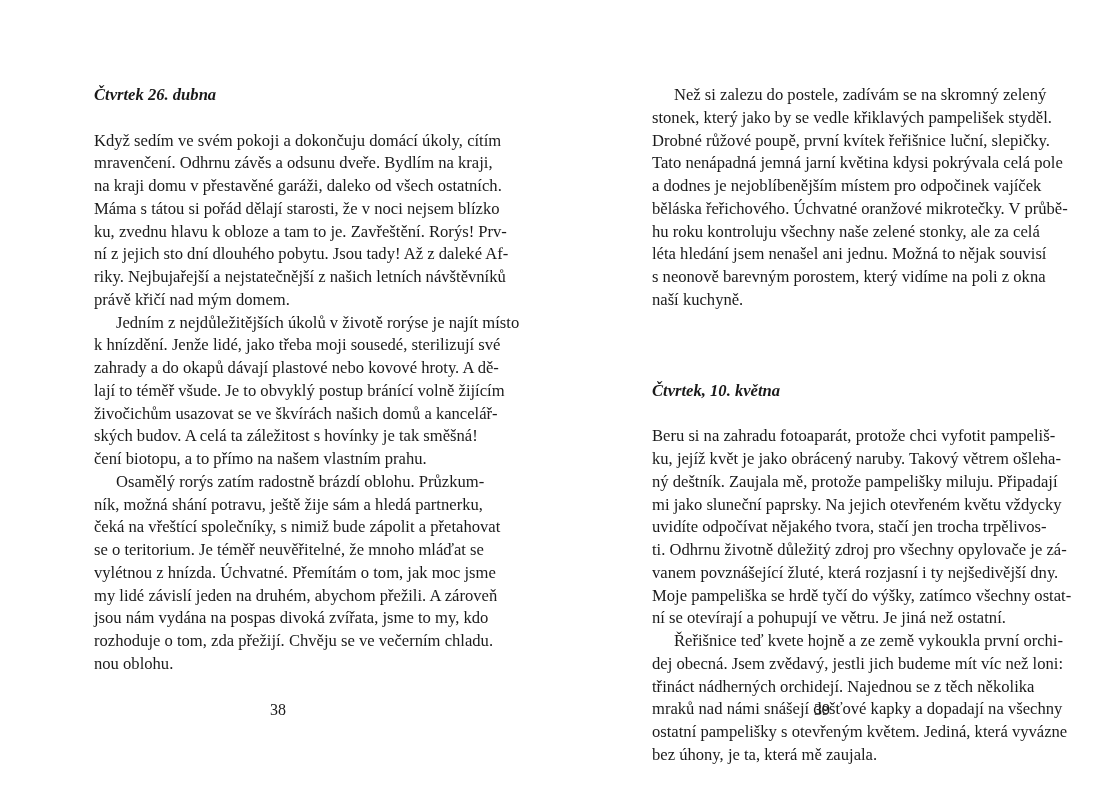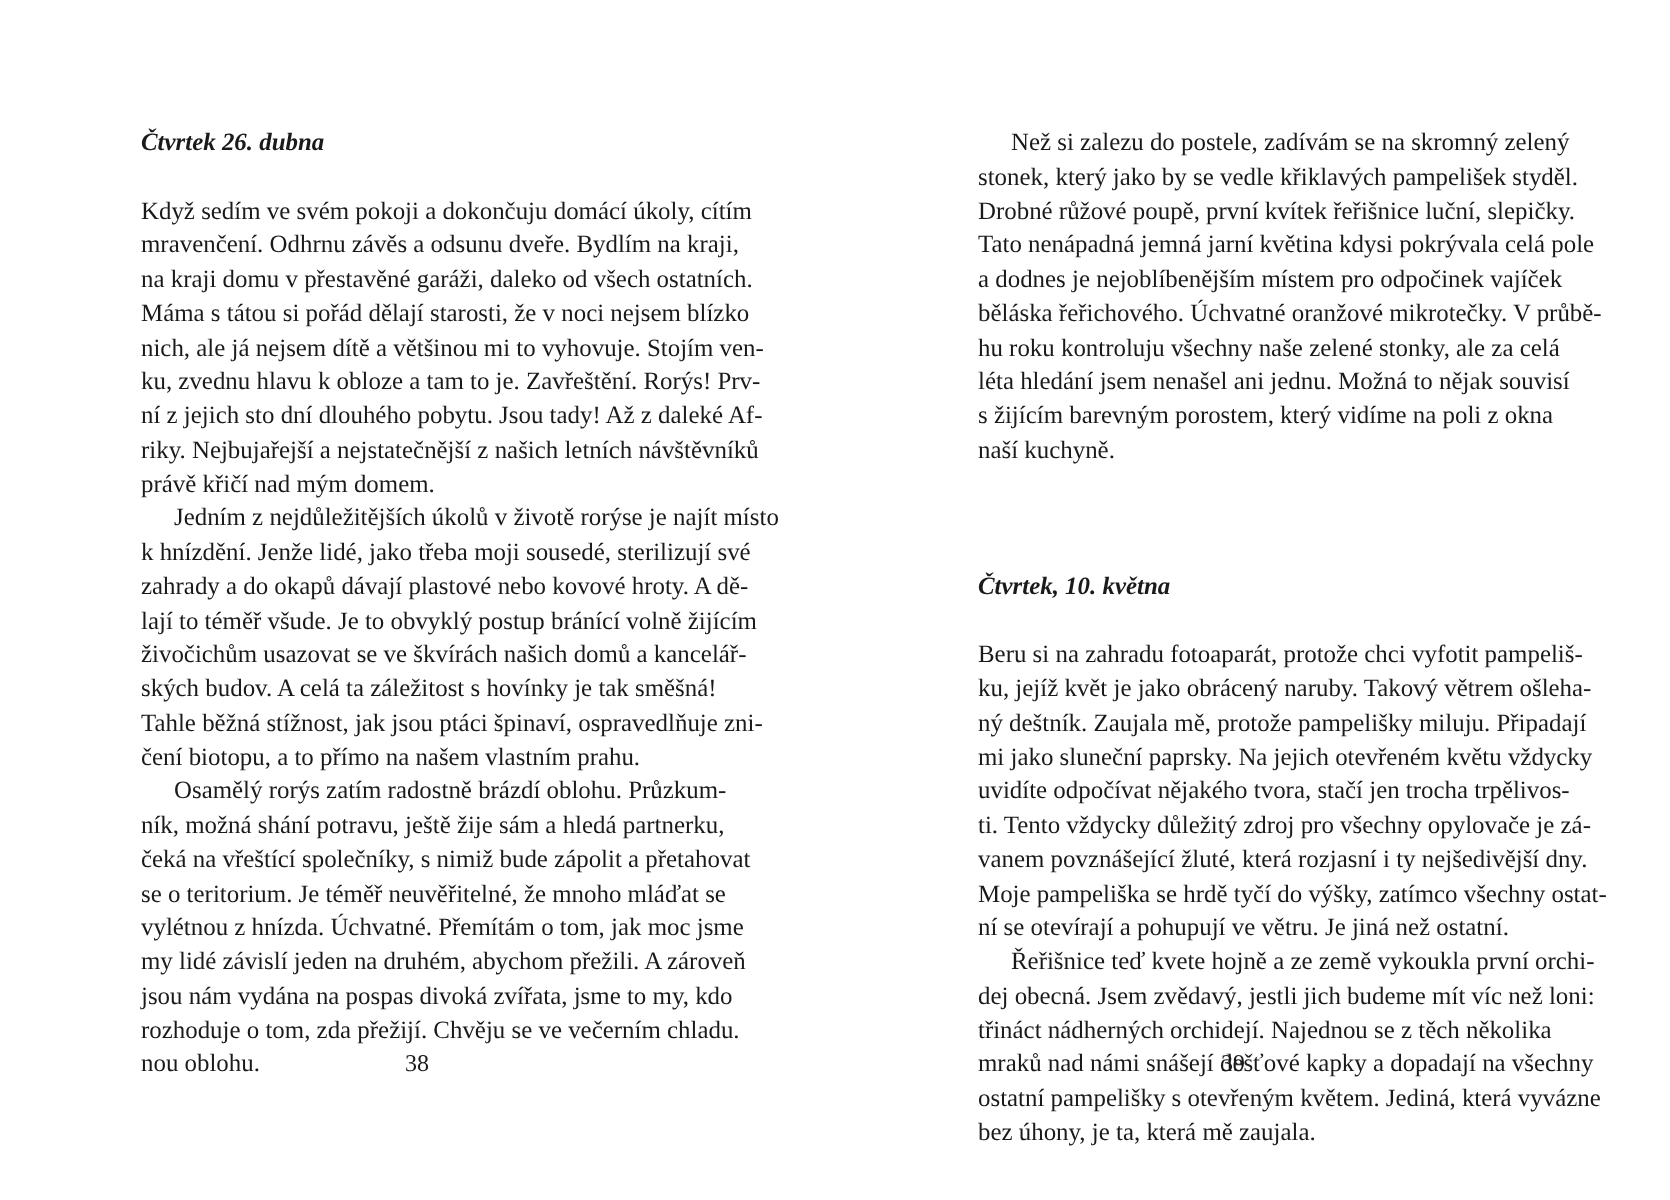--- a/index.html
+++ b/index.html
@@ -25,34 +25,32 @@
 
 <div class="page left">
   <div class="text-block">
     <span class="line heading">Čtvrtek 26. dubna</span>
     <span class="spacer"></span>
     <div>
         <span class="line">Když sedím ve svém pokoji a dokončuju domácí úkoly, cítím</span>
         <span class="line">mravenčení. Odhrnu závěs a odsunu dveře. Bydlím na kraji,</span>
         <span class="line">na kraji domu v přestavěné garáži, daleko od všech ostatních.</span>
         <span class="line">Máma s tátou si pořád dělají starosti, že v noci nejsem blízko</span>
-        <span class="line">nich, ale já nejsem dítě a většinou mi to vyhovuje. Stojím ven-</span>
         <span class="line">ku, zvednu hlavu k obloze a tam to je. Zavřeštění. Rorýs! Prv-</span>
         <span class="line">ní z jejich sto dní dlouhého pobytu. Jsou tady! Až z daleké Af-</span>
         <span class="line">riky. Nejbujařejší a nejstatečnější z našich letních návštěvníků</span>
         <span class="line last">právě křičí nad mým domem.</span>
       </div>
     <div>
         <span class="line indent">Jedním z nejdůležitějších úkolů v životě rorýse je najít místo</span>
         <span class="line">k hnízdění. Jenže lidé, jako třeba moji sousedé, sterilizují své</span>
         <span class="line">zahrady a do okapů dávají plastové nebo kovové hroty. A dě-</span>
         <span class="line">lají to téměř všude. Je to obvyklý postup bránící volně žijícím</span>
         <span class="line">živočichům usazovat se ve škvírách našich domů a kancelář-</span>
         <span class="line">ských budov. A celá ta záležitost s hovínky je tak směšná!</span>
-        <span class="line">Tahle běžná stížnost, jak jsou ptáci špinaví, ospravedlňuje zni-</span>
         <span class="line last">čení biotopu, a to přímo na našem vlastním prahu.</span>
       </div>
     <div>
         <span class="line indent">Osamělý rorýs zatím radostně brázdí oblohu. Průzkum-</span>
         <span class="line">ník, možná shání potravu, ještě žije sám a hledá partnerku,</span>
         <span class="line">čeká na vřeštící společníky, s nimiž bude zápolit a přetahovat</span>
         <span class="line">se o teritorium. Je téměř neuvěřitelné, že mnoho mláďat se</span>
         <span class="line">vylétnou z hnízda. Úchvatné. Přemítám o tom, jak moc jsme</span>
         <span class="line">my lidé závislí jeden na druhém, abychom přežili. A zároveň</span>
         <span class="line">jsou nám vydána na pospas divoká zvířata, jsme to my, kdo</span>
@@ -67,35 +65,35 @@
   <div class="text-block">
     <div>
         <span class="line indent">Než si zalezu do postele, zadívám se na skromný zelený</span>
         <span class="line">stonek, který jako by se vedle křiklavých pampelišek styděl.</span>
         <span class="line">Drobné růžové poupě, první kvítek řeřišnice luční, slepičky.</span>
         <span class="line">Tato nenápadná jemná jarní květina kdysi pokrývala celá pole</span>
         <span class="line">a dodnes je nejoblíbenějším místem pro odpočinek vajíček</span>
         <span class="line">běláska řeřichového. Úchvatné oranžové mikrotečky. V průbě-</span>
         <span class="line">hu roku kontroluju všechny naše zelené stonky, ale za celá</span>
         <span class="line">léta hledání jsem nenašel ani jednu. Možná to nějak souvisí</span>
-        <span class="line">s žijícím barevným porostem, který vidíme na poli z okna</span>
+        <span class="line">s neonově barevným porostem, který vidíme na poli z okna</span>
         <span class="line last">naší kuchyně.</span>
       </div>
     <span class="spacer"></span>
     <span class="spacer"></span>
     <span class="spacer"></span>
     <span class="line heading">Čtvrtek, 10. května</span>
     <span class="spacer"></span>
     <div>
         <span class="line">Beru si na zahradu fotoaparát, protože chci vyfotit pampeliš-</span>
         <span class="line">ku, jejíž květ je jako obrácený naruby. Takový větrem ošleha-</span>
         <span class="line">ný deštník. Zaujala mě, protože pampelišky miluju. Připadají</span>
         <span class="line">mi jako sluneční paprsky. Na jejich otevřeném květu vždycky</span>
         <span class="line">uvidíte odpočívat nějakého tvora, stačí jen trocha trpělivos-</span>
-        <span class="line">ti. Tento vždycky důležitý zdroj pro všechny opylovače je zá-</span>
+        <span class="line">ti. Odhrnu životně důležitý zdroj pro všechny opylovače je zá-</span>
         <span class="line">vanem povznášející žluté, která rozjasní i ty nejšedivější dny.</span>
         <span class="line">Moje pampeliška se hrdě tyčí do výšky, zatímco všechny ostat-</span>
         <span class="line last">ní se otevírají a pohupují ve větru. Je jiná než ostatní.</span>
       </div>
     <div>
         <span class="line indent">Řeřišnice teď kvete hojně a ze země vykoukla první orchi-</span>
         <span class="line">dej obecná. Jsem zvědavý, jestli jich budeme mít víc než loni:</span>
         <span class="line">třináct nádherných orchidejí. Najednou se z těch několika</span>
         <span class="line">mraků nad námi snášejí dešťové kapky a dopadají na všechny</span>
         <span class="line">ostatní pampelišky s otevřeným květem. Jediná, která vyvázne</span>

